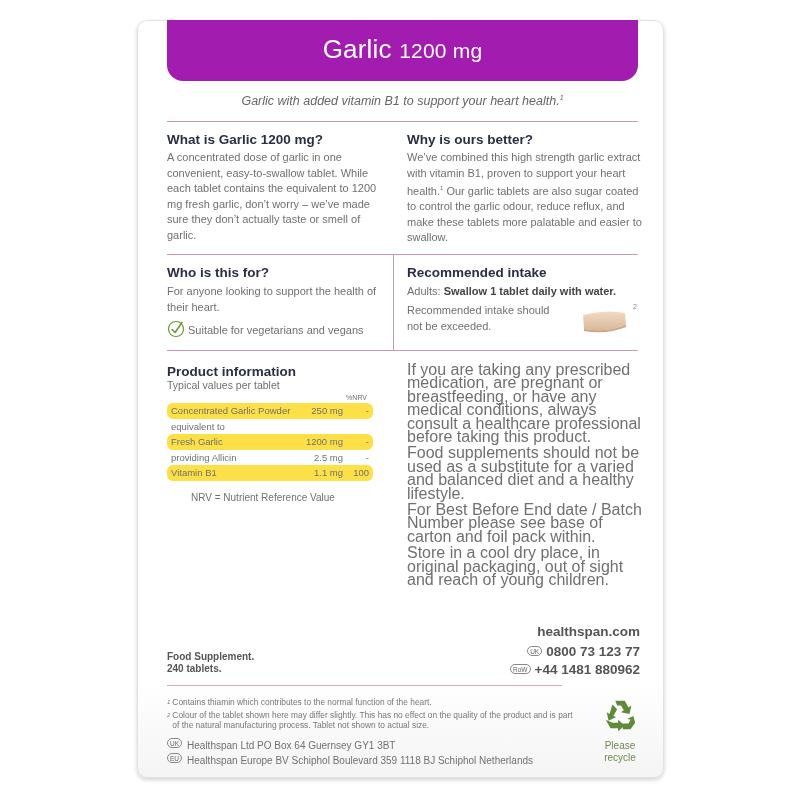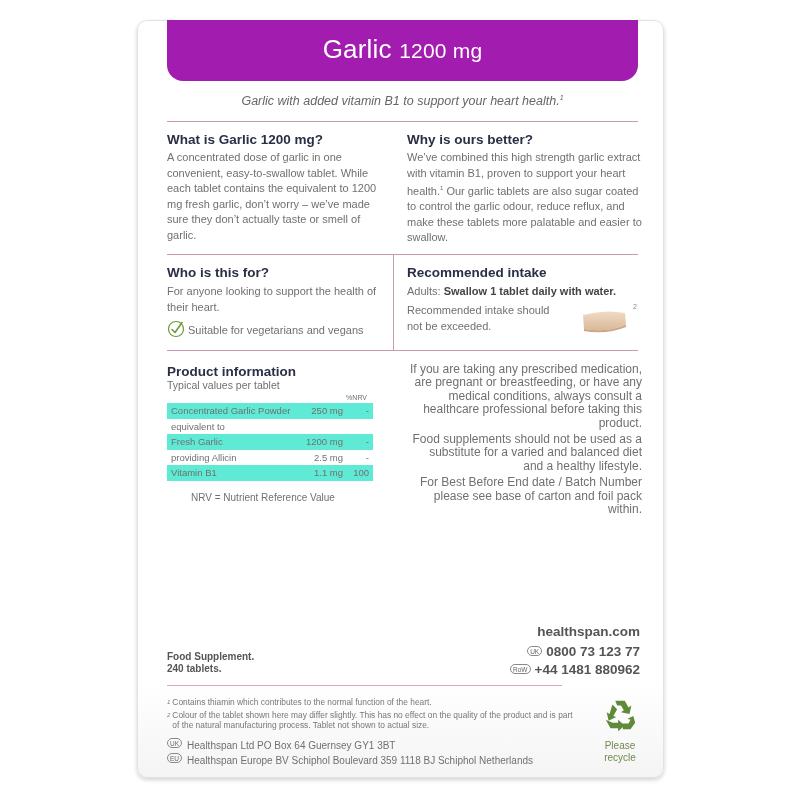--- a/index.html
+++ b/index.html
@@ -33,27 +33,27 @@
 
   .check { position: absolute; left: 167px; top: 320px; width: 18px; height: 18px; }
   .vegan { position: absolute; left: 188px; top: 324px; font-size: 11px; color: #707070; }
 
   .tablet { position: absolute; left: 580px; top: 307px; width: 48px; height: 28px; }
   .fn2 { position: absolute; left: 633px; top: 303px; font-size: 7px; color: #888; }
 
   .nutri { position: absolute; left: 167px; top: 392px; width: 206px; font-size: 9.5px; color: #707070; }
   .nutri .nrvhead { text-align: right; font-size: 7px; padding-right: 6px; height: 11px; line-height: 11px; }
   .nutri .row { display: flex; height: 15.5px; line-height: 15.5px; }
-  .nutri .row.shaded { background: #5eead4; }
+  .nutri .row.shaded { background: #fde047; border-radius: 6px; }
   .nutri .row .n { flex: 1; padding-left: 4px; white-space: nowrap; }
   .nutri .row .a { width: 44px; text-align: right; }
   .nutri .row .v { width: 30px; text-align: right; padding-right: 4px; }
   .nrv-def { position: absolute; left: 167px; top: 492px; font-size: 10px; color: #707070; padding-left: 24px; }
 
-  .legal { position: absolute; left: 407px; top: 363px; width: 235px; font-size: 12px; line-height: 13.4px; color: #707070; text-align: right; }
+  .legal { position: absolute; left: 407px; top: 363px; width: 235px; font-size: 16px; line-height: 13.4px; color: #707070; }
   .legal p { margin-bottom: 3px; }
 
   .food { position: absolute; left: 167px; top: 651px; font-size: 10px; font-weight: bold; color: #555; line-height: 12px; }
 
   .contact { position: absolute; right: 160px; top: 624px; text-align: right; color: #555; font-weight: bold; }
   .contact .web { font-size: 13.5px; height: 18px; }
   .contact .line { font-size: 13.5px; height: 18px; display: flex; justify-content: flex-end; align-items: center; gap: 4px; }
   .badge { display: inline-block; border: 1px solid #888; border-radius: 7px; font-size: 6.5px; font-weight: normal;
     color: #666; padding: 0 2px; height: 10px; line-height: 9px; }
 
@@ -153,20 +153,21 @@
         <span class="v">100</span>
       </div>
     </div>
 </div>
 <div class="nrv-def">NRV = Nutrient Reference Value</div>
 
 <div class="legal">
   <p>If you are taking any prescribed medication, are pregnant or breastfeeding, or have any medical conditions, always consult a healthcare professional before taking this product.</p>
   <p>Food supplements should not be used as a substitute for a varied and balanced diet and a healthy lifestyle.</p>
   <p>For Best Before End date / Batch Number please see base of carton and foil pack within.</p>
+  <p>Store in a cool dry place, in original packaging, out of sight and reach of young children.</p>
 </div>
 
 <div class="food">
   <div>Food Supplement.</div>
   <div>240 tablets.</div>
 </div>
 
 <div class="contact">
   <div class="web">healthspan.com</div>
   <div class="line">

